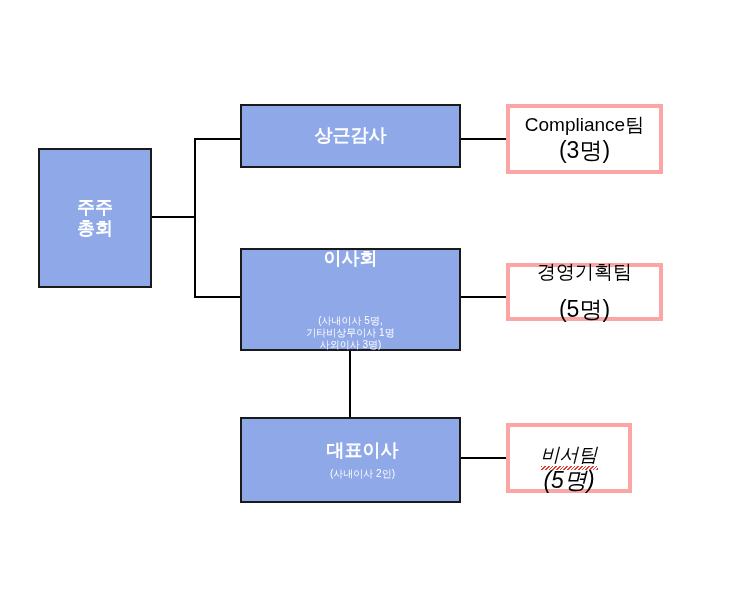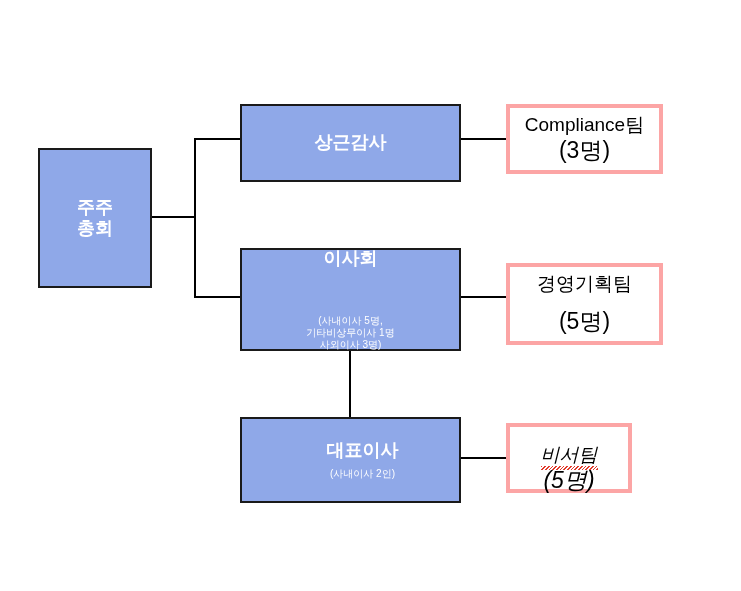--- a/index.html
+++ b/index.html
@@ -103,42 +103,42 @@
 
   <div class="line line-h" style="left:459px; top:296px; width:48px;"></div>
 
   <div class="line line-h" style="left:459px; top:457px; width:48px;"></div>
 
   <div class="node blue" style="left:38px; top:148px; width:114px; height:140px;">
     <div class="node-title">주주
 총회</div>
   </div>
 
-  <div class="node blue" style="left:240px; top:104px; width:221px; height:78px;">
+  <div class="node blue" style="left:240px; top:104px; width:221px; height:64px;">
     <div class="node-title">상근감사</div>
   </div>
 
   <div class="node blue" style="left:240px; top:248px; width:221px; height:103px;gap:40px;">
     <div class="node-title">이사회</div>
     <div class="node-sub">(사내이사 5명,
 기타비상무이사 1명
 사외이사 3명)</div>
   </div>
 
   <div class="node blue" style="left:240px; top:417px; width:221px; height:86px;padding-left:24px;">
     <div class="node-title">대표이사</div>
     <div class="node-sub">(사내이사 2인)</div>
   </div>
 
   <div class="node white" style="left:506px; top:104px; width:157px; height:70px;">
     <div class="node-title">Compliance팀</div>
     <div class="node-sub">(3명)</div>
   </div>
 
-  <div class="node white" style="left:506px; top:263px; width:157px; height:82px;gap:12px;">
+  <div class="node white" style="left:506px; top:263px; width:157px; height:58px;gap:12px;">
     <div class="node-title">경영기획팀</div>
     <div class="node-sub">(5명)</div>
   </div>
 
   <div class="node white" style="left:506px; top:423px; width:126px; height:70px;font-style:italic;">
     <div class="node-title">
       <span class="spellcheck">비서팀</span>
     </div>
     <div class="node-sub">(5명)</div>
   </div>

